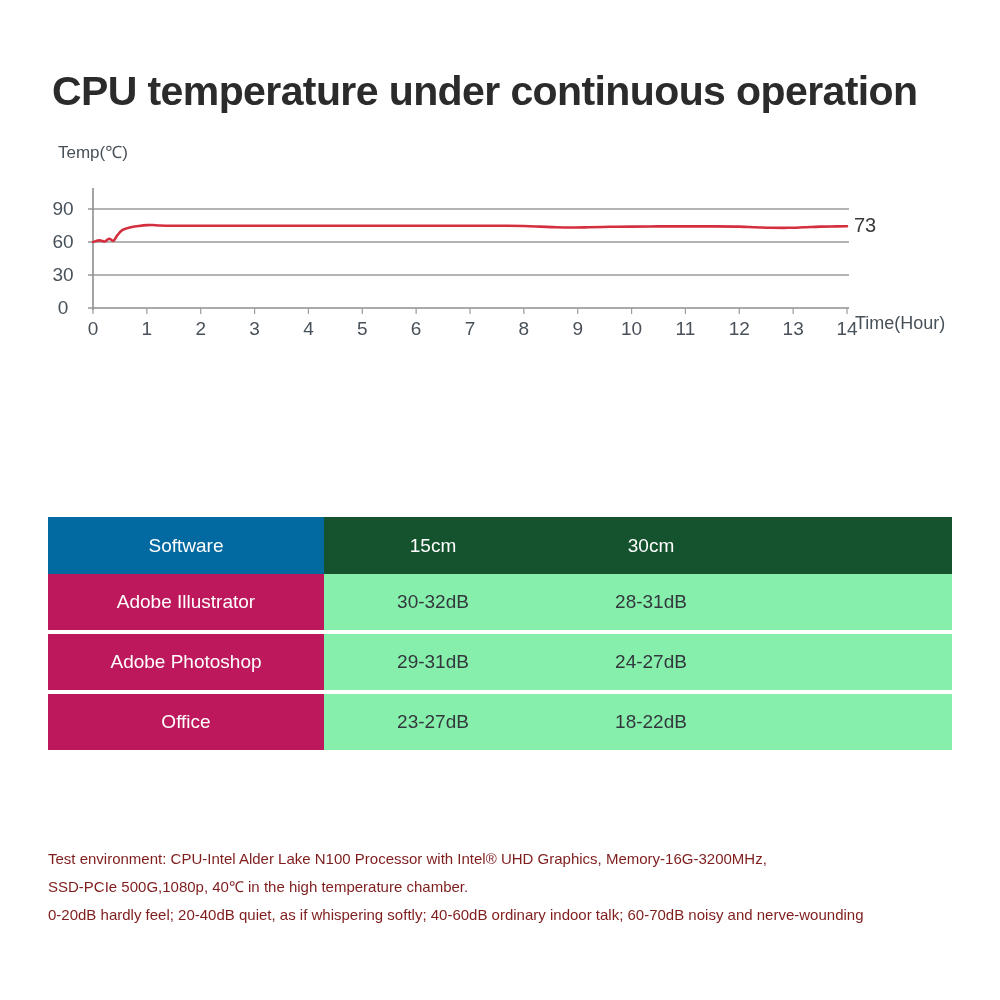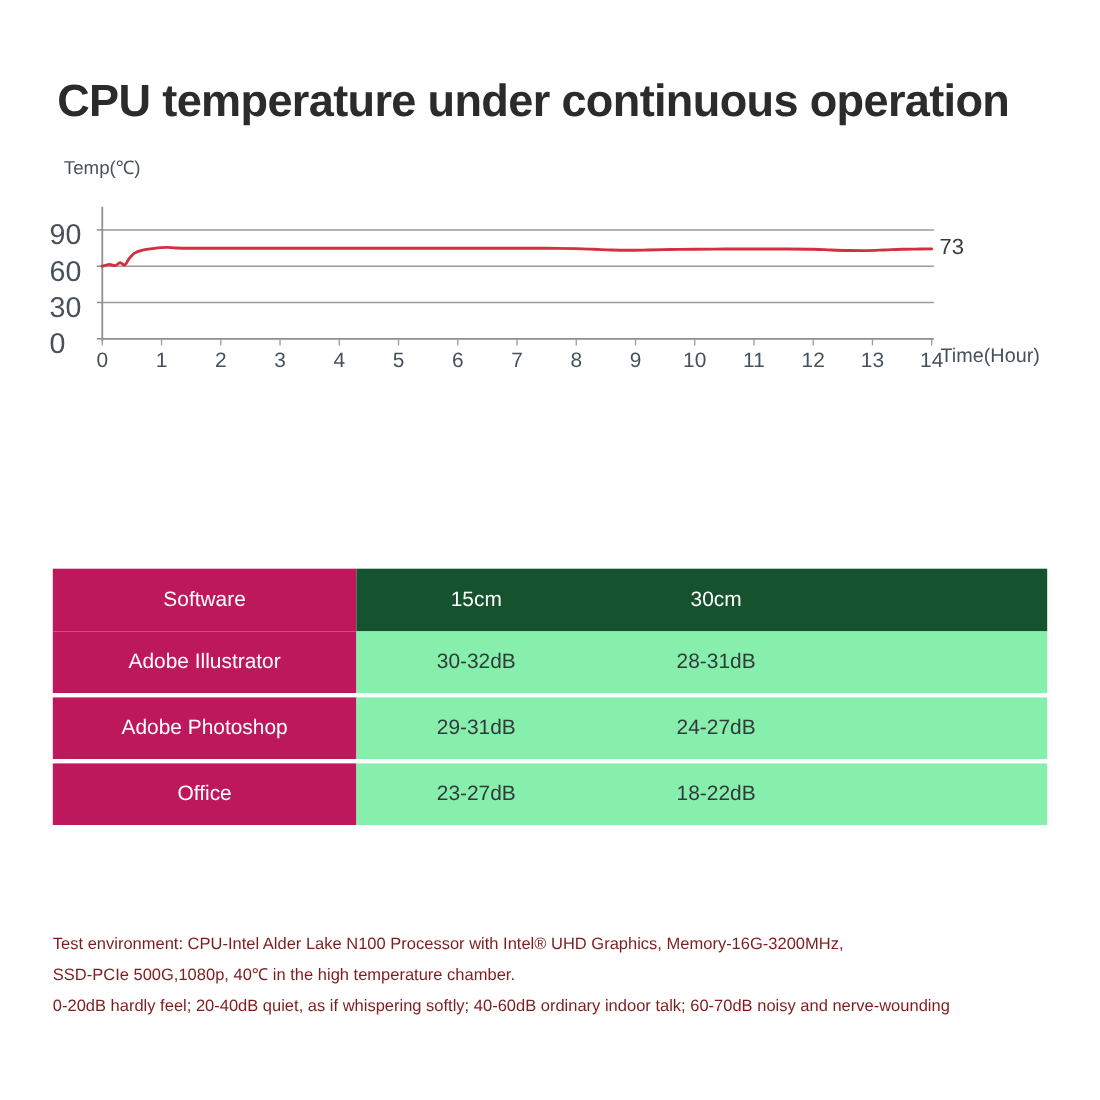--- a/index.html
+++ b/index.html
@@ -28,22 +28,22 @@
   .axis-ylabel {
     position: absolute; left: 58px; top: 0px;
     font-size: 17px; color: #48515a; white-space: nowrap;
   }
   .axis-xlabel {
     position: absolute; left: 855px; top: 173px;
     font-size: 18px; color: #48515a; white-space: nowrap;
   }
   .chart-svg { position: absolute; left: 0; top: 0; }
   .ytick {
-    position: absolute; width: 36px; text-align: left;
-    font-size: 26px; color: #48515a;
+    position: absolute; width: 36px; text-align: center;
+    font-size: 19px; color: #48515a;
   }
   .xtick {
     position: absolute; width: 30px; text-align: center;
     font-size: 19px; color: #48515a;
   }
   .endlabel {
     position: absolute; left: 852px; top: 60px;
     font-size: 20px; color: #3a3a3a;
   }
 
@@ -58,21 +58,21 @@
   }
   .cell-rest {
     flex: 1 1 auto; display: flex; align-items: center;
   }
   .cell-val {
     width: 218px; flex: 0 0 218px; text-align: center;
     font-size: 19px;
   }
 
   .header .trow { height: 57px; }
-  .header .cell-label { background: #be185d; height: 57px; }
+  .header .cell-label { background: #0369a1; height: 57px; }
   .header .cell-rest  { background: #14532d; height: 57px; }
   .header .cell-val   { color: #ffffff; }
 
   .body .trow { height: 56px; }
   .body .cell-label { background: #be185d; height: 56px; }
   .body .cell-rest  { background: #86efac; height: 56px; }
   .body .cell-val   { color: #33383d; }
 
   
   .notes { position: absolute; left: 48px; top: 845px; width: 910px; }

